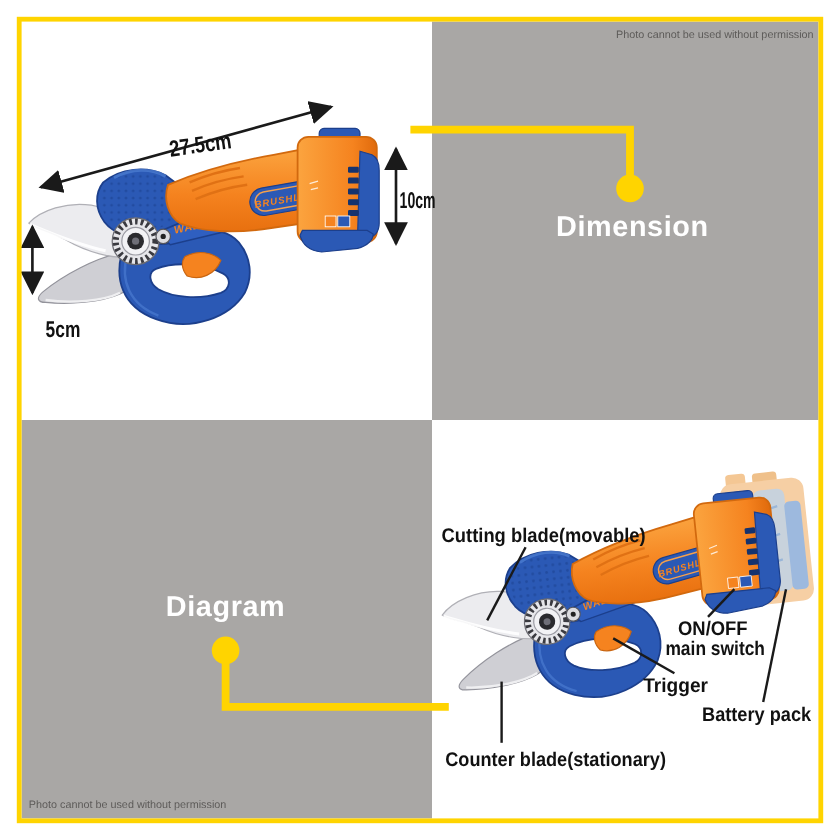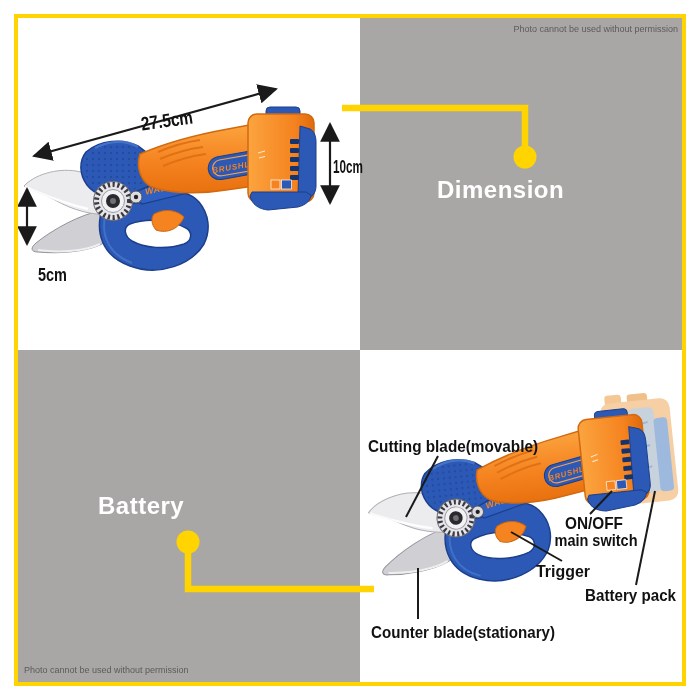--- a/index.html
+++ b/index.html
@@ -9,21 +9,21 @@
   }
   .frame {
     position:absolute; left:14px; top:14px; width:664px; height:664px;
     border:4px solid #FFD400; z-index:4; pointer-events:none;
   }
   .quad { position:absolute; background:#a9a7a5; z-index:1; }
   .quad.tr { left:360px; top:18px;  width:322px; height:332px; }
   .quad.bl { left:18px;  top:350px; width:342px; height:332px; }
   .gfx { position:absolute; left:0; top:0; width:700px; height:700px; z-index:2; }
   .title {
-    position:absolute; width:180px; text-align:left; z-index:3;
+    position:absolute; width:180px; text-align:center; z-index:3;
     font-size:24px; font-weight:700; color:#ffffff; letter-spacing:0.5px;
   }
   .title.dim  { left:437px; top:176px; }
   .title.diag { left:98px;  top:492px; }
   .watermark {
     position:absolute; z-index:3; font-size:9px; 
     color:#5d5b59; white-space:nowrap;
   }
   .watermark.top { right:22px; top:24px; }
   .watermark.bottom { left:24px; top:665px; }
@@ -169,19 +169,19 @@
       <text class="lbltxt" x="368" y="452" textLength="170" lengthAdjust="spacingAndGlyphs">Cutting blade(movable)</text>
       <text class="lbltxt" x="594" y="529" text-anchor="middle" textLength="58" lengthAdjust="spacingAndGlyphs">ON/OFF</text>
       <text class="lbltxt" x="596" y="546" text-anchor="middle" textLength="83" lengthAdjust="spacingAndGlyphs">main switch</text>
       <text class="lbltxt" x="536" y="577" textLength="54" lengthAdjust="spacingAndGlyphs">Trigger</text>
       <text class="lbltxt" x="585" y="601" textLength="91" lengthAdjust="spacingAndGlyphs">Battery pack</text>
       <text class="lbltxt" x="371" y="638" textLength="184" lengthAdjust="spacingAndGlyphs">Counter blade(stationary)</text>
     </g>
   </svg>
 
   <div class="title dim">Dimension</div>
-  <div class="title diag">Battery</div>
+  <div class="title diag">Diagram</div>
 
   <div class="watermark top">Photo cannot be used without permission</div>
   <div class="watermark bottom">Photo cannot be used without permission</div>
 
   <div class="frame"></div>
 </div>
 
 </body></html>

